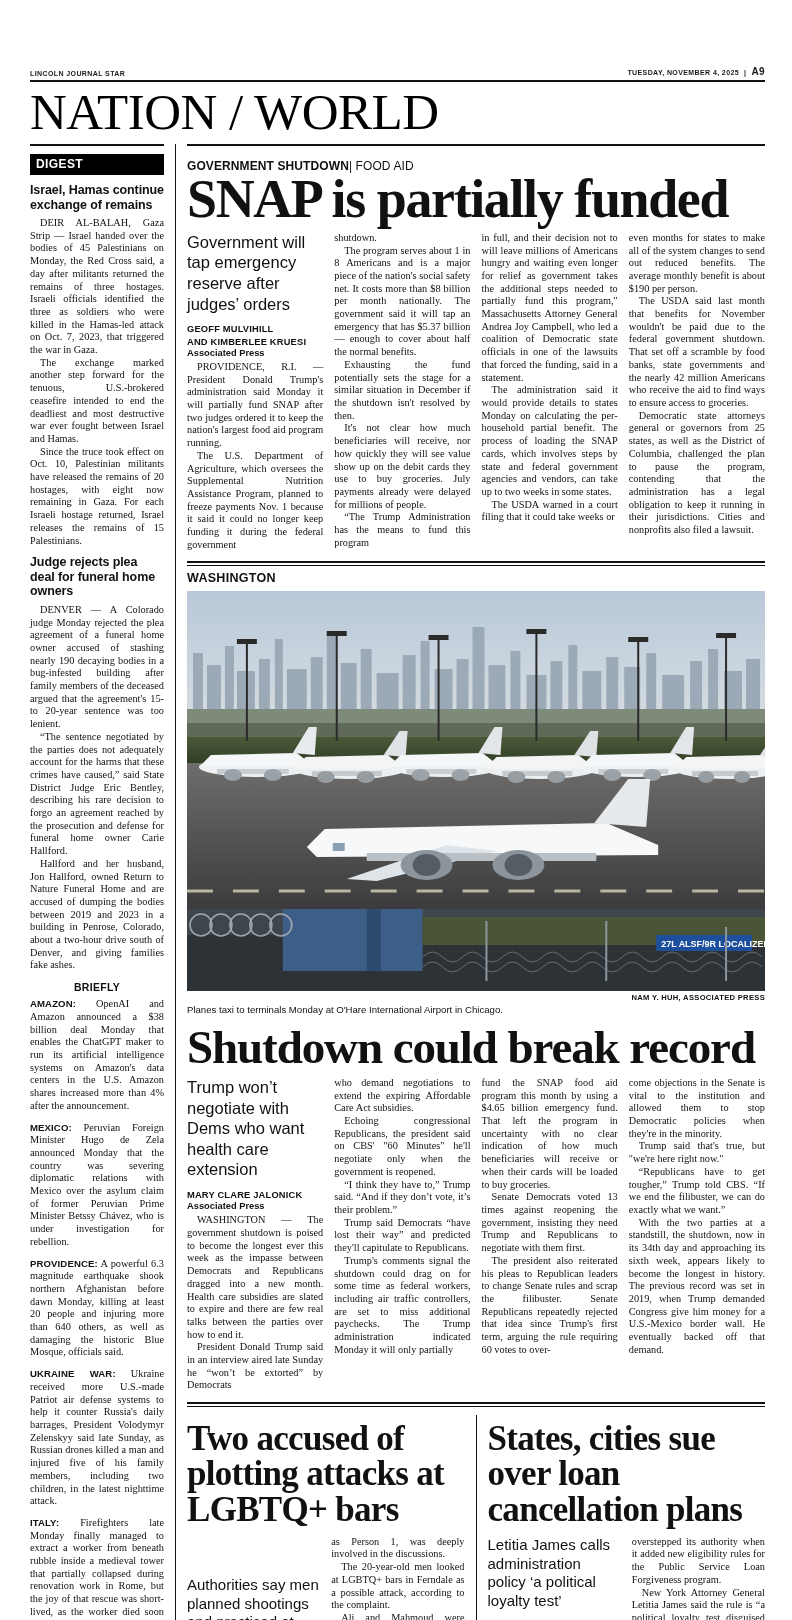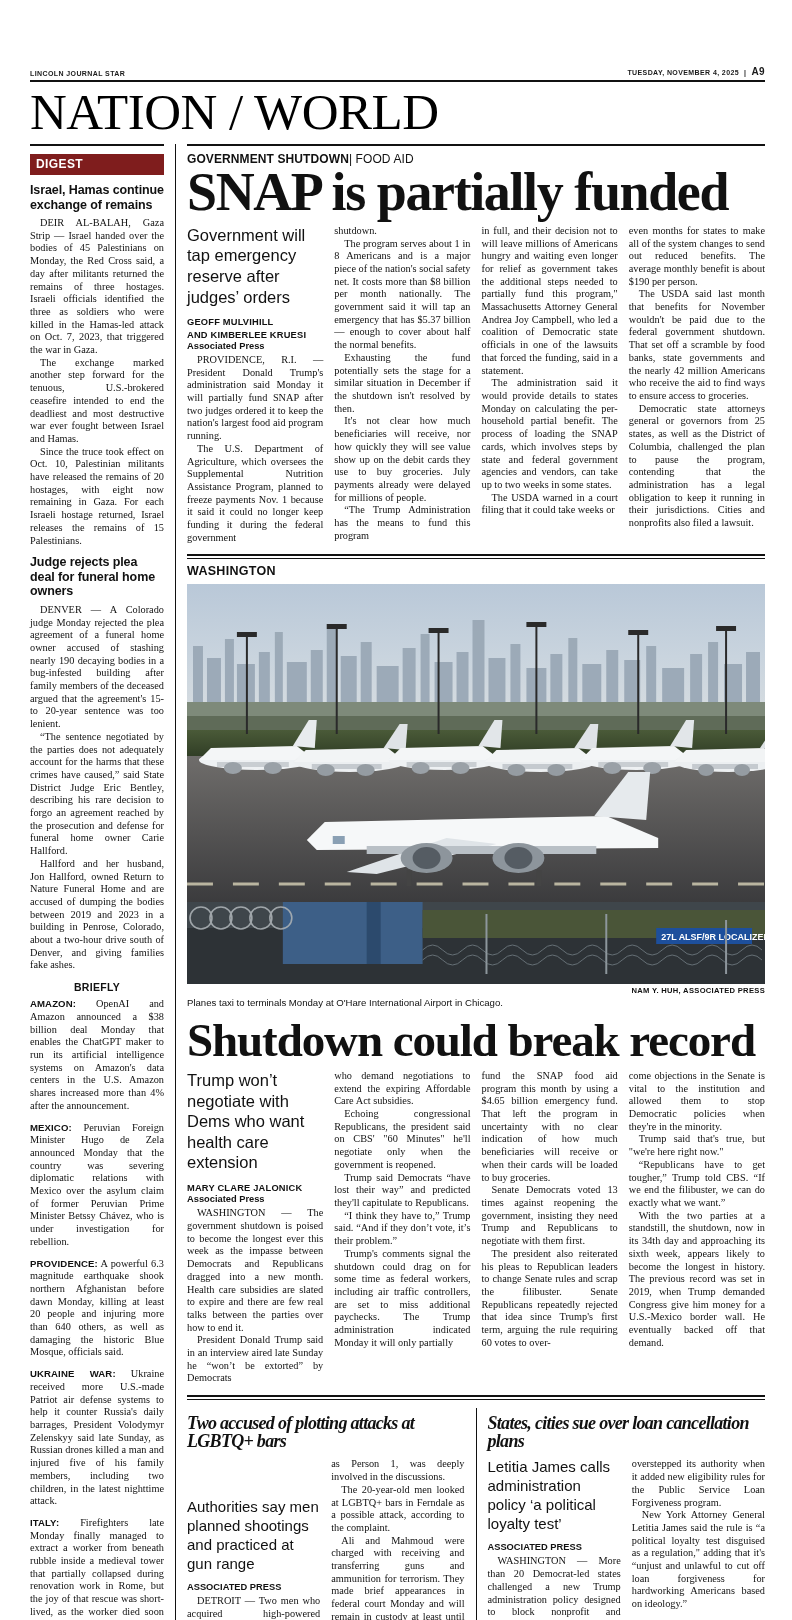--- a/index.html
+++ b/index.html
@@ -33,21 +33,21 @@
   }
 
   
   .grid { display: flex; gap: 0; }
   .left-rail { width: 145px; flex: 0 0 145px; padding-right: 11px; }
   .rail-divider { width: 1px; flex: 0 0 1px; background: #111; }
   .right-body { flex: 1 1 auto; padding-left: 11px; }
 
   
   .digest-bar {
-    background: #7f1d1d; color: #fff;
+    background: #000000; color: #fff;
     font-family: "Liberation Sans", sans-serif;
     font-weight: 700; font-size: 12px; letter-spacing: .4px;
     padding: 3px 6px 4px 6px; margin-top: 8px;
   }
   .rail-hed {
     font-family: "Liberation Sans", sans-serif;
     font-weight: 700; font-size: 12.5px; line-height: 1.16;
     margin: 8px 0 5px 0; letter-spacing: -.1px;
   }
   .rail-body p {
@@ -84,23 +84,22 @@
     font-size: 54px; line-height: .96; letter-spacing: -1.4px;
     margin: 0 0 6px 0;
   }
   .hed-xl {
     font-family: "Liberation Serif", serif; font-weight: 700;
     font-size: 47px; line-height: .98; letter-spacing: -1.1px;
     margin: 0 0 7px 0;
   }
   .hed-med {
     font-family: "Liberation Serif", serif; font-weight: 700;
-    font-size: 18px; line-height: 1.02; letter-spacing: -.7px;
+    font-size: 35px; line-height: 1.02; letter-spacing: -.7px;
     margin: 6px 0 8px 0;
-    font-style: italic;
   }
   .deck {
     font-family: Liberation Sans, sans-serif; font-weight: 400;
     font-size: 16.5px; line-height: 1.25; margin: 0 0 9px 0;
   }
   .byline {
     font-family: "Liberation Sans", sans-serif; font-weight: 700;
     font-size: 9.3px; line-height: 1.32; letter-spacing: .2px;
     margin: 0 0 0 0; text-transform: uppercase;
   }
@@ -203,21 +202,21 @@
         <p><span class="tag">ITALY:</span><span> Firefighters late Monday finally managed to extract a worker from beneath rubble inside a medieval tower that partially collapsed during renovation work in Rome, but the joy of that rescue was short-lived, as the worker died soon after being rescued.</span></p>
       </div>
 
     </div>
 
     <div class="rail-divider"></div>
 
     <div class="right-body">
       <div style="border-top:2.5px solid #111;"></div>
 
-      <div style="padding-top:6px;">
+      <div style="padding-top:13px;">
         <div class="kicker">
           <b>GOVERNMENT SHUTDOWN</b><span class="sep">|</span> <span class="sub">FOOD AID</span>
         </div>
         <h1 class="hed-main">SNAP is partially funded</h1>
 
         <div class="cols4">
           <div>
             <div class="deck">Government will tap emergency reserve after judges’ orders</div>
             <div class="byline" style="white-space:pre-line;">GEOFF MULVIHILL
 AND KIMBERLEE KRUESI</div>
@@ -441,22 +440,22 @@
             <div class="byline">MARY CLARE JALONICK</div>
             <div class="byline-org">Associated Press</div>
             <div class="colbody">
               <p>WASHINGTON — The government shutdown is poised to become the longest ever this week as the impasse between Democrats and Republicans dragged into a new month. Health care subsidies are slated to expire and there are few real talks between the parties over how to end it.</p>
               <p>President Donald Trump said in an interview aired late Sunday he “won’t be extorted” by Democrats</p>
             </div>
           </div>
           <div class="colbody">
             <p class="noind">who demand negotiations to extend the expiring Affordable Care Act subsidies.</p>
             <p>Echoing congressional Republicans, the president said on CBS' "60 Minutes" he'll negotiate only when the government is reopened.</p>
+            <p>“I think they have to,” Trump said. “And if they don’t vote, it’s their problem.”</p>
             <p>Trump said Democrats “have lost their way” and predicted they'll capitulate to Republicans.</p>
-            <p>“I think they have to,” Trump said. “And if they don’t vote, it’s their problem.”</p>
             <p>Trump's comments signal the shutdown could drag on for some time as federal workers, including air traffic controllers, are set to miss additional paychecks. The Trump administration indicated Monday it will only partially</p>
           </div>
           <div class="colbody">
             <p class="noind">fund the SNAP food aid program this month by using a $4.65 billion emergency fund. That left the program in uncertainty with no clear indication of how much beneficiaries will receive or when their cards will be loaded to buy groceries.</p>
             <p>Senate Democrats voted 13 times against reopening the government, insisting they need Trump and Republicans to negotiate with them first.</p>
             <p>The president also reiterated his pleas to Republican leaders to change Senate rules and scrap the filibuster. Senate Republicans repeatedly rejected that idea since Trump's first term, arguing the rule requiring 60 votes to over-</p>
           </div>
           <div class="colbody">
             <p class="noind">come objections in the Senate is vital to the institution and allowed them to stop Democratic policies when they're in the minority.</p>
             <p>Trump said that's true, but "we're here right now."</p>

